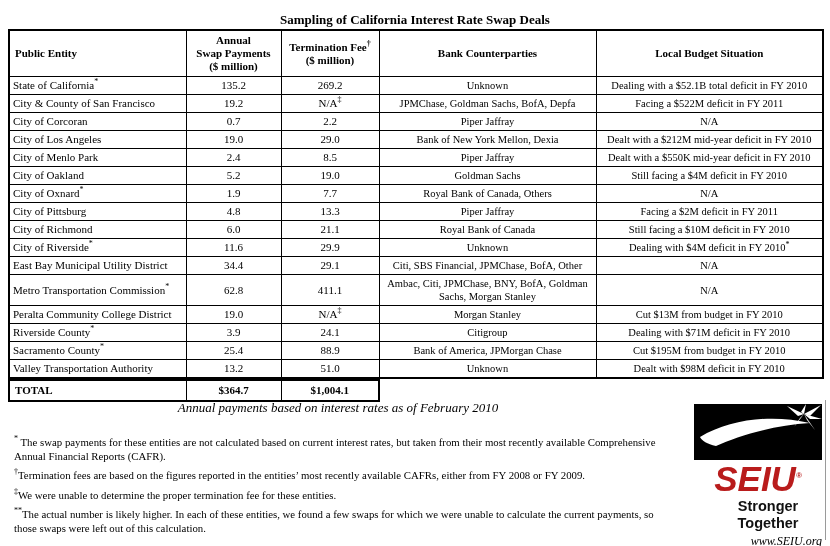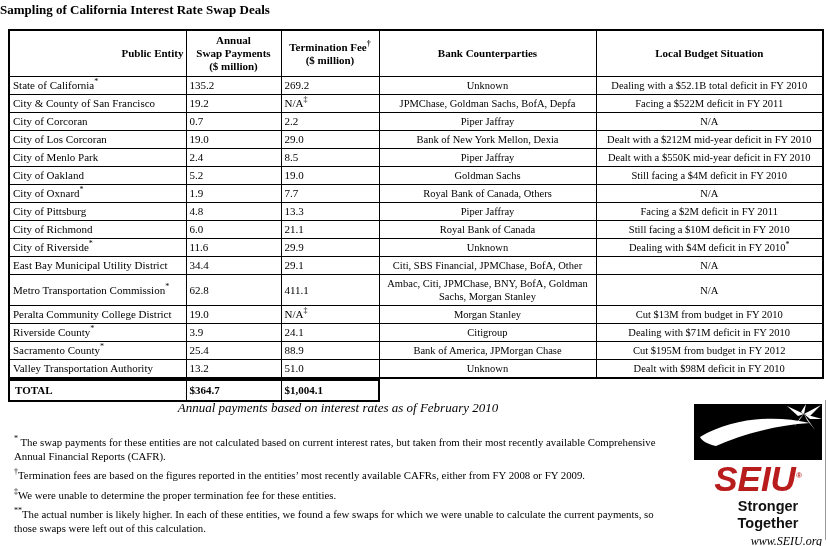--- a/index.html
+++ b/index.html
@@ -6,37 +6,37 @@
   html,body { background: #fff; }
   .page {
     position: relative;
     width: 830px; height: 546px;
     background: #fff;
     font-family: "Liberation Serif", "DejaVu Serif", serif;
     color: #000;
     overflow: hidden;
   }
   .title {
-    position: absolute; top: 2px; left: 0; width: 100%;
-    font-weight: bold; font-size: 13px;
+    position: absolute; top: 12px; left: 0; width: 100%;
+    text-align: center; font-weight: bold; font-size: 13px;
   }
   .tablewrap { position: absolute; top: 29px; left: 8px; }
   table { border-collapse: collapse; table-layout: fixed; }
   .maintable { width: 814px; border: 2px solid #000; }
   .maintable th, .maintable td { border: 1px solid #000; }
   .totaltable { width: 372px; border: 2px solid #000; }
   .totaltable td { border: 1px solid #000; }
   th {
     font-size: 11px; font-weight: bold; text-align: center;
     vertical-align: middle; line-height: 13px; padding: 3px 2px;
   }
-  th.h-entity { text-align: right; padding-left: 5px; }
+  th.h-entity { text-align: left; padding-left: 5px; }
   td { font-size: 11px; line-height: 13px; padding: 2px 3px; vertical-align: middle; }
   td.c-entity { text-align: left; }
-  td.c-num { text-align: left; }
+  td.c-num { text-align: center; }
   td.c-banks { text-align: center; font-size: 10.5px; }
   td.c-budget { text-align: center; font-size: 10.5px; }
   sup { font-size: 8px; line-height: 0; }
   .totaltable td { font-weight: bold; margin-top: 36px; }
   .totaltable td.c-entity { padding: 3px 3px 3px 5px; }
   .caption {
     position: absolute; top: 400px; left: 8px; width: 660px;
     text-align: center; font-style: italic; font-size: 13px;
   }
   .footnotes {
@@ -113,21 +113,21 @@
             <td class="c-budget">Facing a $522M deficit in FY 2011</td>
           </tr>
           <tr>
             <td class="c-entity">City of Corcoran</td>
             <td class="c-num">0.7</td>
             <td class="c-num">2.2</td>
             <td class="c-banks">Piper Jaffray</td>
             <td class="c-budget">N/A</td>
           </tr>
           <tr>
-            <td class="c-entity">City of Los Corcoran</td>
+            <td class="c-entity">City of Los Angeles</td>
             <td class="c-num">19.0</td>
             <td class="c-num">29.0</td>
             <td class="c-banks">Bank of New York Mellon, Dexia</td>
             <td class="c-budget">Dealt with a $212M mid-year deficit in FY 2010</td>
           </tr>
           <tr>
             <td class="c-entity">City of Menlo Park</td>
             <td class="c-num">2.4</td>
             <td class="c-num">8.5</td>
             <td class="c-banks">Piper Jaffray</td>
@@ -194,21 +194,21 @@
             <td class="c-num">3.9</td>
             <td class="c-num">24.1</td>
             <td class="c-banks">Citigroup</td>
             <td class="c-budget">Dealing with $71M deficit in FY 2010</td>
           </tr>
           <tr>
             <td class="c-entity">Sacramento County<sup>*</sup></td>
             <td class="c-num">25.4</td>
             <td class="c-num">88.9</td>
             <td class="c-banks">Bank of America, JPMorgan Chase</td>
-            <td class="c-budget">Cut $195M from budget in FY 2012</td>
+            <td class="c-budget">Cut $195M from budget in FY 2010</td>
           </tr>
           <tr>
             <td class="c-entity">Valley Transportation Authority</td>
             <td class="c-num">13.2</td>
             <td class="c-num">51.0</td>
             <td class="c-banks">Unknown</td>
             <td class="c-budget">Dealt with $98M deficit in FY 2010</td>
           </tr>
         </tbody>
     </table>

